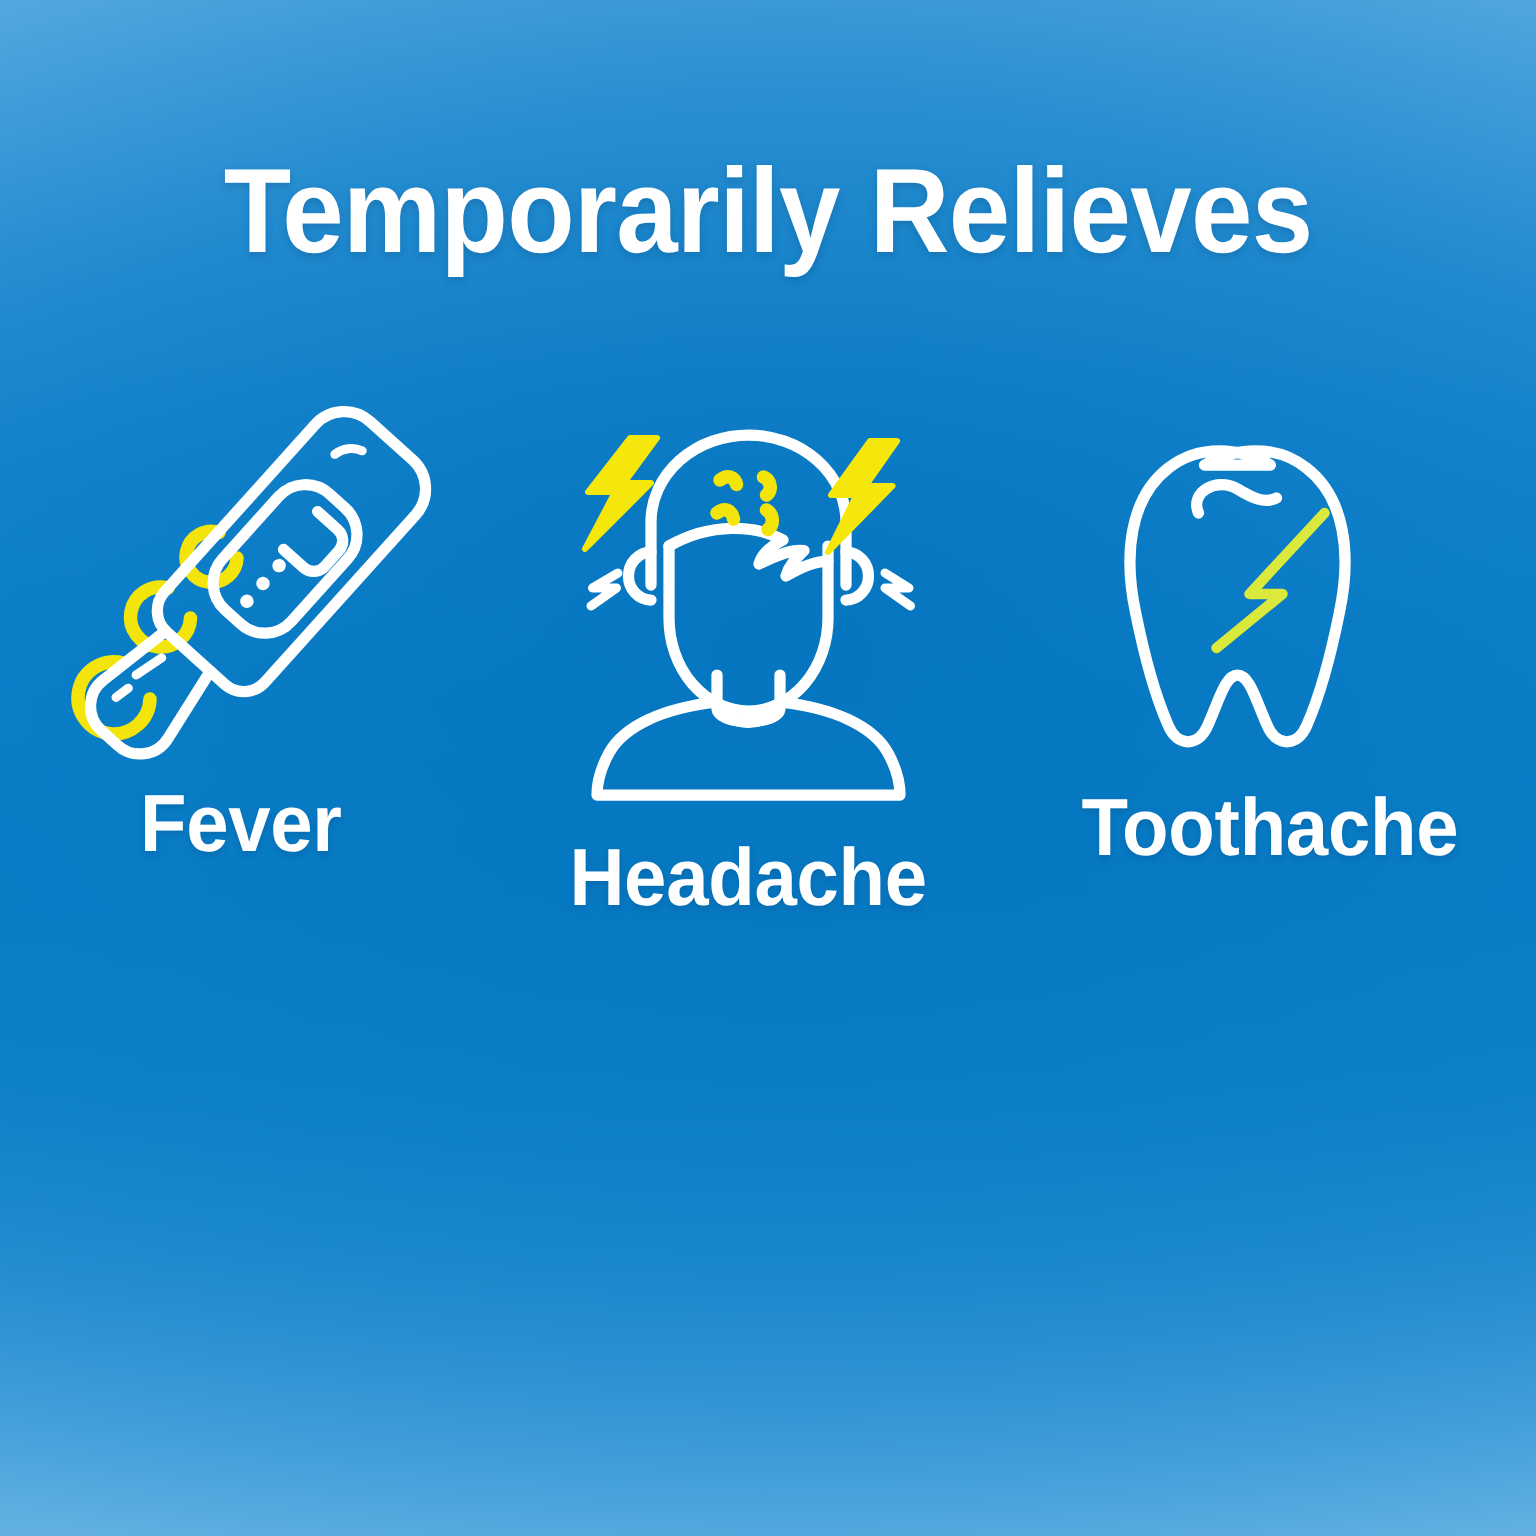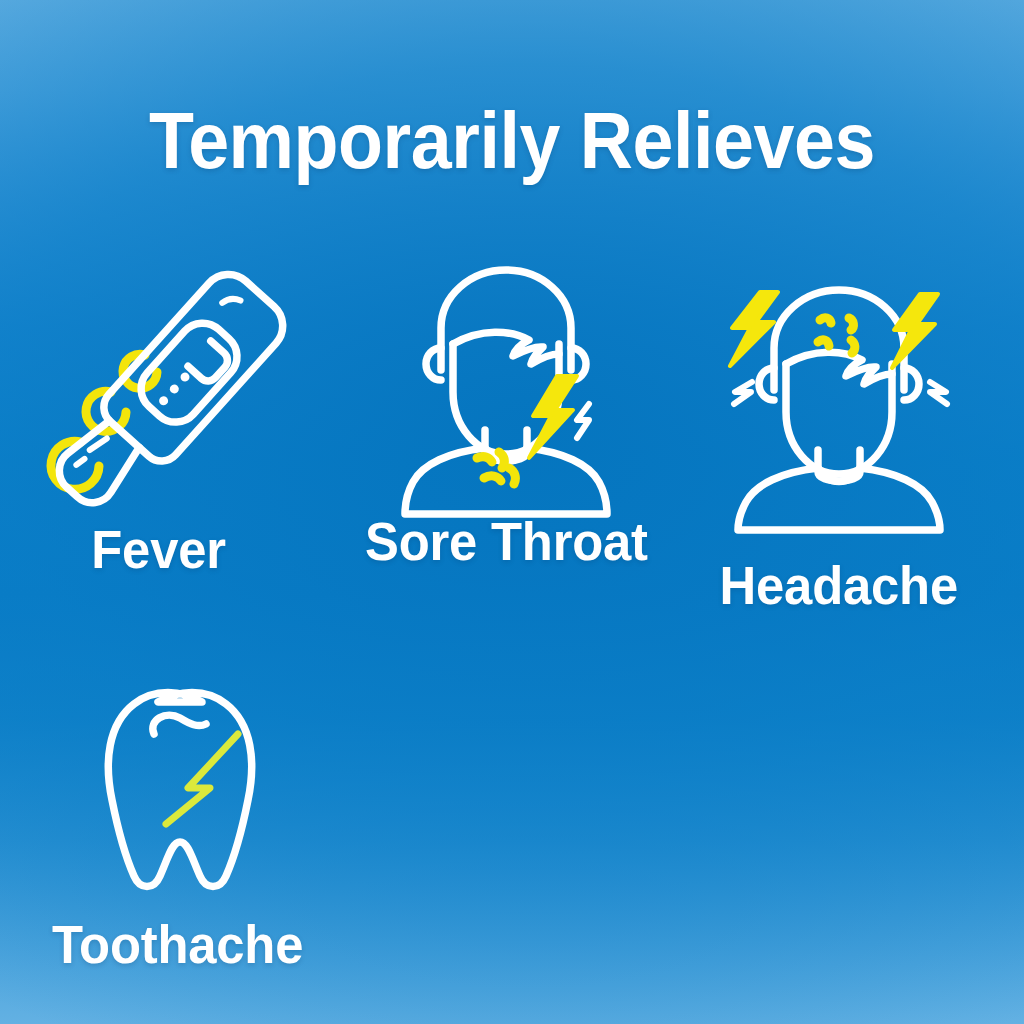--- a/index.html
+++ b/index.html
@@ -91,21 +91,21 @@
   
   .cell-fever       { padding-top: 20px; padding-left: 6px; }
   .cell-fever .cell-label { margin-top: 14px; }
 
   .cell-sore        { padding-top: 6px; padding-left: 20px; }
   .cell-sore .cell-label { margin-top: 10px; }
 
   .cell-headache    { padding-top: 22px; padding-left: 6px; justify-content: space-between; }
   .cell-headache .cell-label { margin-top: 16px; }
 
-  .cell-tooth       { padding-top: 50px; padding-left: 24px; align-items: flex-end; }
+  .cell-tooth       { padding-top: 50px; padding-left: 24px; }
   .cell-tooth .cell-label { margin-top: 12px; }
 
   svg { overflow: visible; }
   .ln {
     fill: none;
     stroke: #ffffff;
     stroke-width: 7.5;
     stroke-linecap: round;
     stroke-linejoin: round;
   }
@@ -178,70 +178,20 @@
           <circle cx="148" cy="140" r="4.5" fill="#ffffff"></circle>
 
           <path class="ln-thin" d="M131 206 l -5 20"></path>
           <path class="ln-thin" d="M128 236 l -2 10"></path>
         </g>
       </svg>
 
       <div class="cell-label">Fever</div>
     </div>
 
-    <div class="cell cell-sore">
-      <svg class="art" width="250" height="250" viewBox="0 0 250 250" aria-hidden="true">
-
-        <path class="ln" d="
-          M 60 118
-          v -42
-          a 65 58 0 0 1 130 0
-          v 42"></path>
-
-        <path class="ln" d="M60 96 a 15 16 0 0 0 0 32"></path>
-        <path class="ln" d="M190 96 a 15 16 0 0 1 0 32"></path>
-
-        <path class="ln" d="
-          M 72 92
-          v 48
-          a 53 62 0 0 0 106 0
-          v -48"></path>
-
-        <path class="ln" d="
-          M 72 92
-          c 28 -16 58 -14 76 -4
-          c -8 4 -14 9 -16 16
-          c 12 -6 22 -10 30 -9
-          c -6 6 -10 10 -12 17
-          c 10 -6 20 -10 28 -10"></path>
-
-        <path class="ln" d="M104 178 v 22 c 0 12 42 12 42 0 v -22"></path>
-
-        <path class="ln" d="
-          M 104 196
-          c -36 4 -62 16 -72 34
-          c -6 11 -8 22 -8 32
-          h 202
-          c 0 -10 -2 -21 -8 -32
-          c -10 -18 -36 -30 -72 -34"></path>
-
-        <path class="ln" d="M104 196 c 6 18 36 18 42 0"></path>
-
-        <path class="mark-y" d="M96 206 c 7 -3 12 -1 15 4"></path>
-        <path class="mark-y" d="M118 200 c 6 4 7 11 3 16"></path>
-        <path class="mark-y" d="M103 226 c 7 -4 14 -2 17 3"></path>
-        <path class="mark-y" d="M128 216 c 6 3 8 10 5 16"></path>
-
-        <path class="bolt-y" d="M176 124 l -24 40 h 18 l -22 42 l 44 -48 h -18 l 22 -34 z"></path>
-
-        <path class="ln-thin" d="M208 152 l -12 16 h 12 l -12 18"></path>
-      </svg>
-
-      <div class="cell-label">Sore Throat</div>
-    </div>
 
     <div class="cell cell-headache">
       <svg class="art" width="266" height="250" viewBox="0 0 266 250" aria-hidden="true">
 
         <path class="ln" d="
           M 68 122
           v -42
           a 65 58 0 0 1 130 0
           v 42"></path>
 

